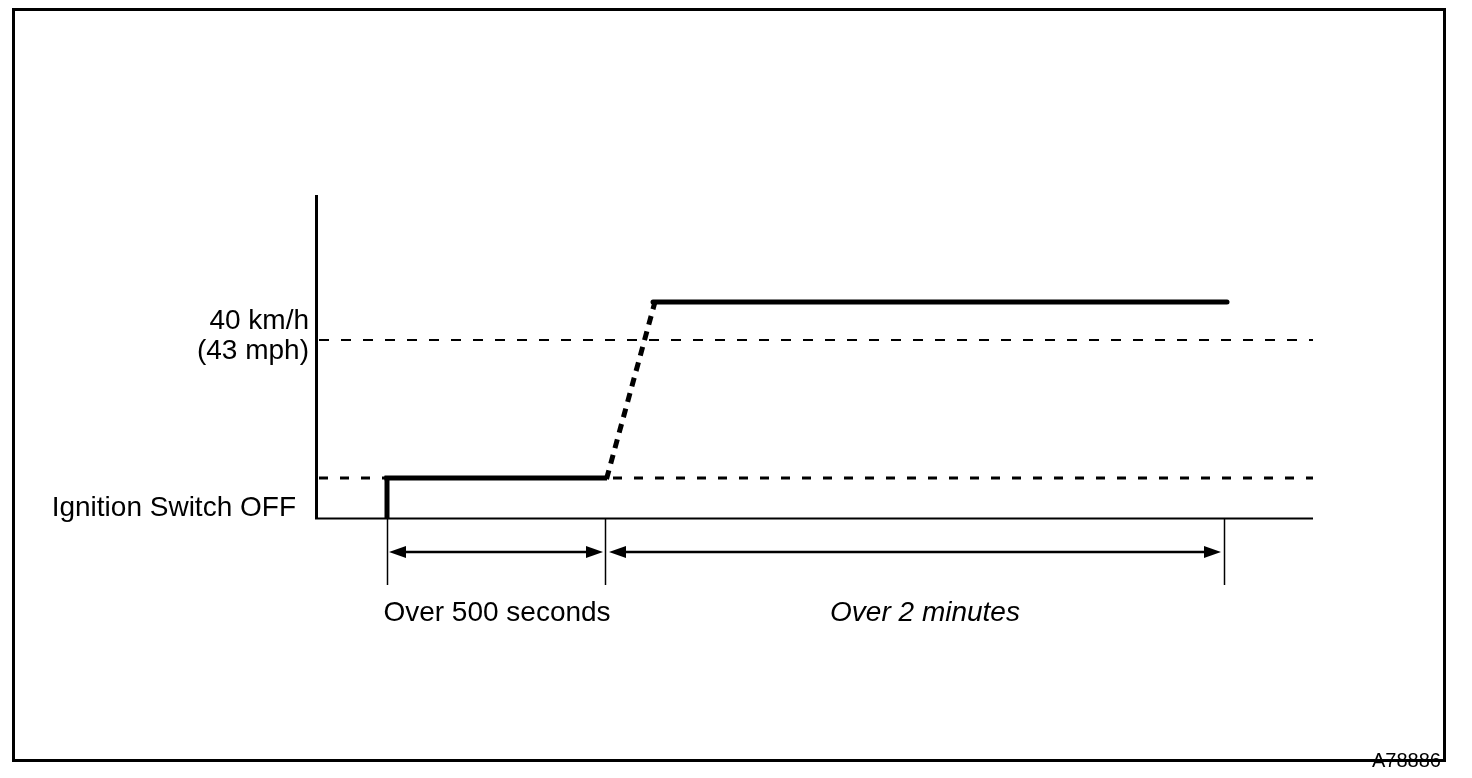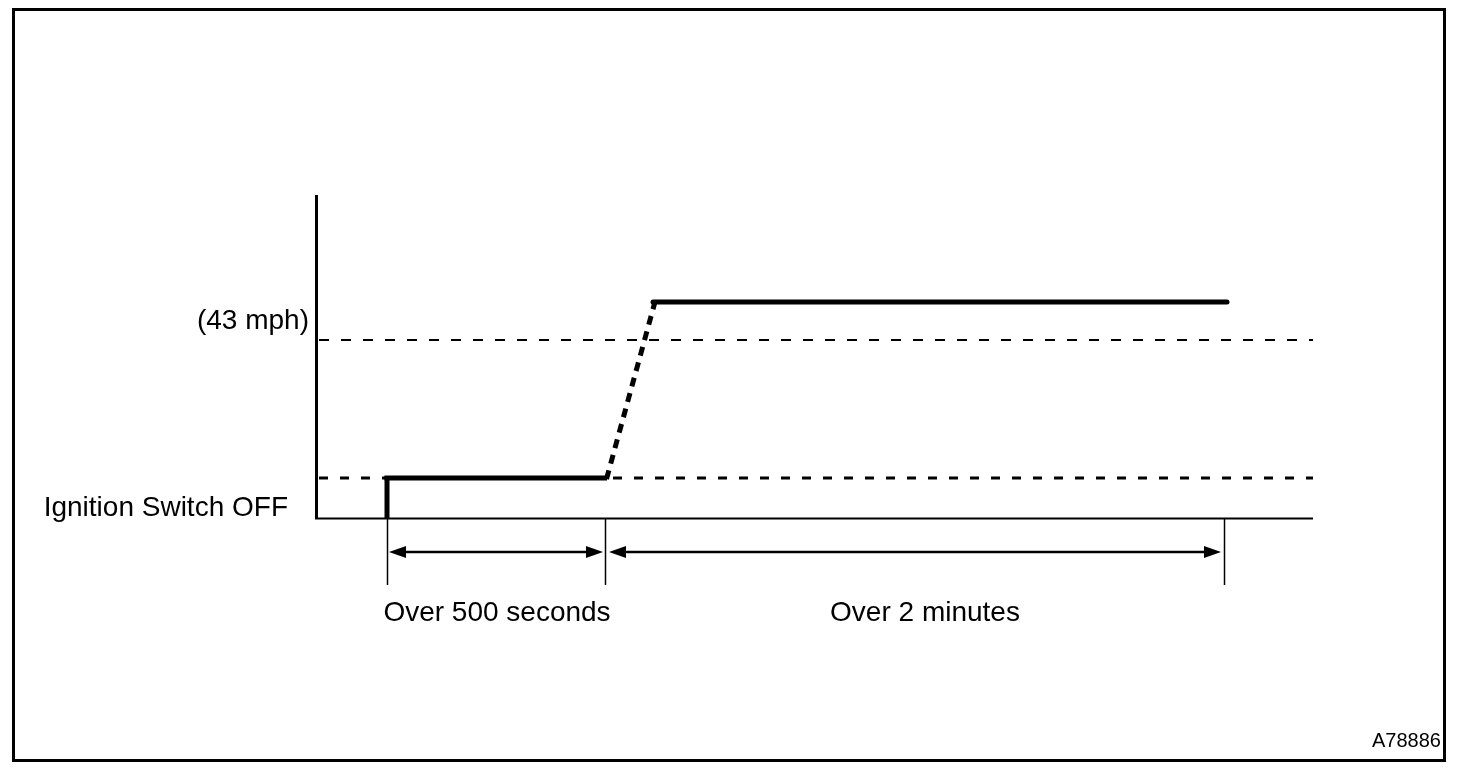--- a/index.html
+++ b/index.html
@@ -49,38 +49,39 @@
     left: 0;
     top: 305px;
     width: 309px;
   }
   .idling-label {
     left: 0;
     top: 463px;
     width: 288px;
   }
   .ignition-label {
-    left: 0;
+    left: 8px;
     top: 492px;
     width: 288px;
   }
   .duration-label-1 {
     left: 497px;
     top: 597px;
     transform: translateX(-50%);
   }
   .duration-label-2 {
     left: 925px;
     top: 597px;
     transform: translateX(-50%);
+    font-style: italic;
   }
   .figure-code {
     position: absolute;
     right: 31px;
-    top: 729px;
+    top: 749px;
     font-size: 20px;
     line-height: 22px;
     color: #000000;
   }
 </style>
 </head>
 <body>
 
 <div class="stage">
 
@@ -110,20 +111,21 @@
     </g>
 
     <g>
       <line x1="620" y1="552" x2="1210" y2="552" stroke="#000000" stroke-width="2.5"></line>
       <polygon points="609,552 626,546 626,558" fill="#000000"></polygon>
       <polygon points="1221,552 1204,546 1204,558" fill="#000000"></polygon>
     </g>
   </svg>
 
   <div class="lbl right speed-label">
+    <div>40 km/h</div>
     <div>(43 mph)</div>
   </div>
 
 
   <div class="lbl right ignition-label">Ignition Switch OFF</div>
 
   <div class="lbl duration-label-1">Over 500 seconds</div>
 
   <div class="lbl duration-label-2">Over 2 minutes</div>
 

